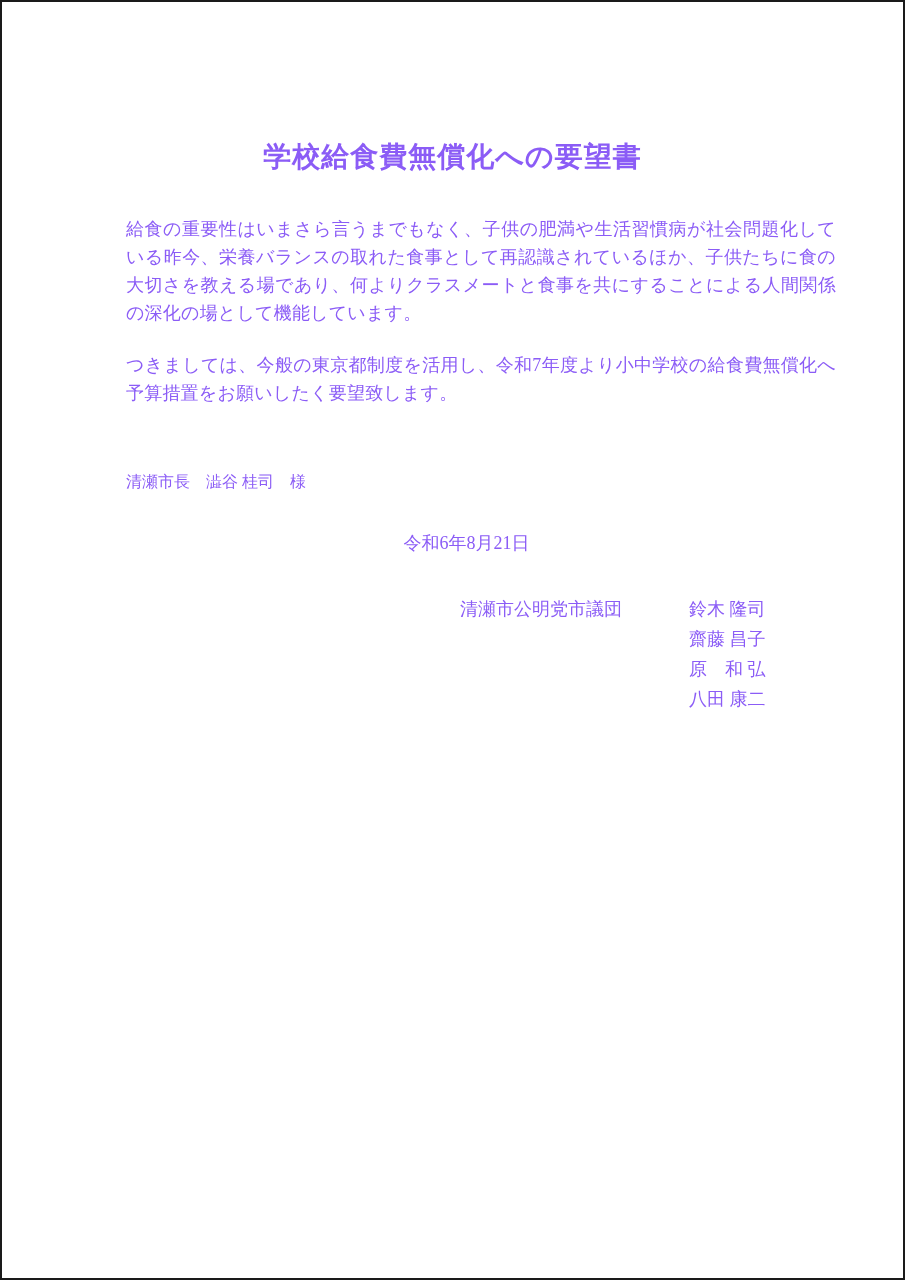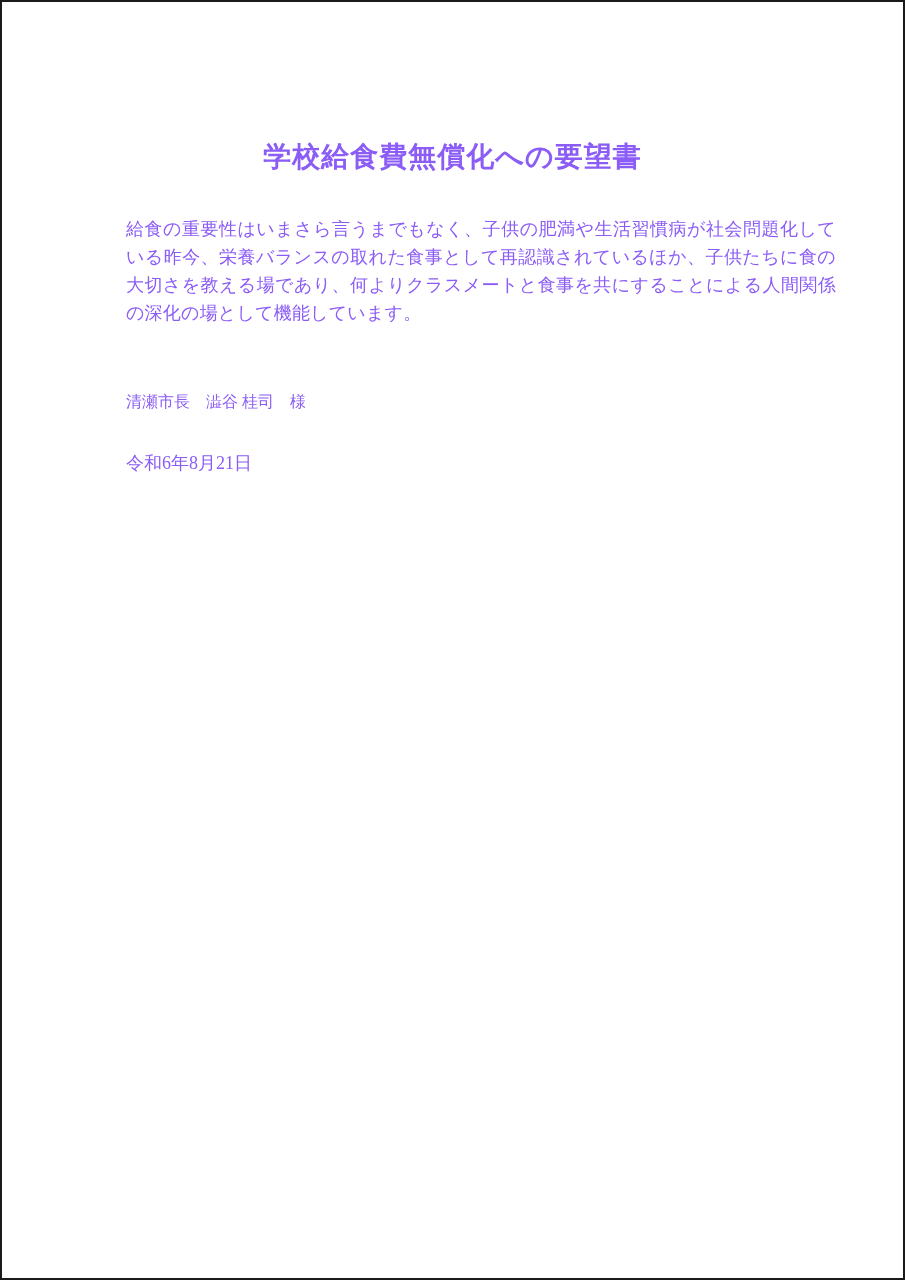--- a/index.html
+++ b/index.html
@@ -42,21 +42,21 @@
   }
   .addressee {
     margin: 61px 0 0 0;
     font-size: 16px;
     line-height: 28px;
   }
   .date-line {
     margin: 33px 29px 0 0;
     font-size: 18px;
     line-height: 28px;
-    text-align: left;
+    text-align: center;
   }
   .sig-block {
     display: flex;
     margin: 37px 0 0 334px;
     font-size: 18px;
   }
   .sig-org {
     width: 229px;
     line-height: 30px;
     flex: 0 0 auto;
@@ -73,19 +73,29 @@
 
 <div class="page">
   <h1 class="doc-title">学校給食費無償化への要望書</h1>
 
   <div class="doc-body">
     <p class="para first">給食の重要性はいまさら言うまでもなく、子供の肥満や生活習慣病が社会問題化している昨今、栄養バランスの取れた食事として再認識されているほか、子供たちに食の大切さを教える場であり、何よりクラスメートと食事を共にすることによる人間関係の深化の場として機能しています。</p>
 
 
 
 
+    <p class="para">つきましては、今般の東京都制度を活用し、令和7年度より小中学校の給食費無償化へ予算措置をお願いしたく要望致します。</p>
 
     <p class="addressee">清瀬市長　澁谷 桂司　様</p>
 
     <p class="date-line">令和6年8月21日</p>
 
+    <div class="sig-block">
+      <div class="sig-org">清瀬市公明党市議団</div>
+      <div class="sig-names">
+        <div class="sig-name">鈴木 隆司</div>
+        <div class="sig-name">齋藤 昌子</div>
+        <div class="sig-name">原　和 弘</div>
+        <div class="sig-name">八田 康二</div>
+      </div>
+    </div>
   </div>
 </div>
 
 </body></html>

